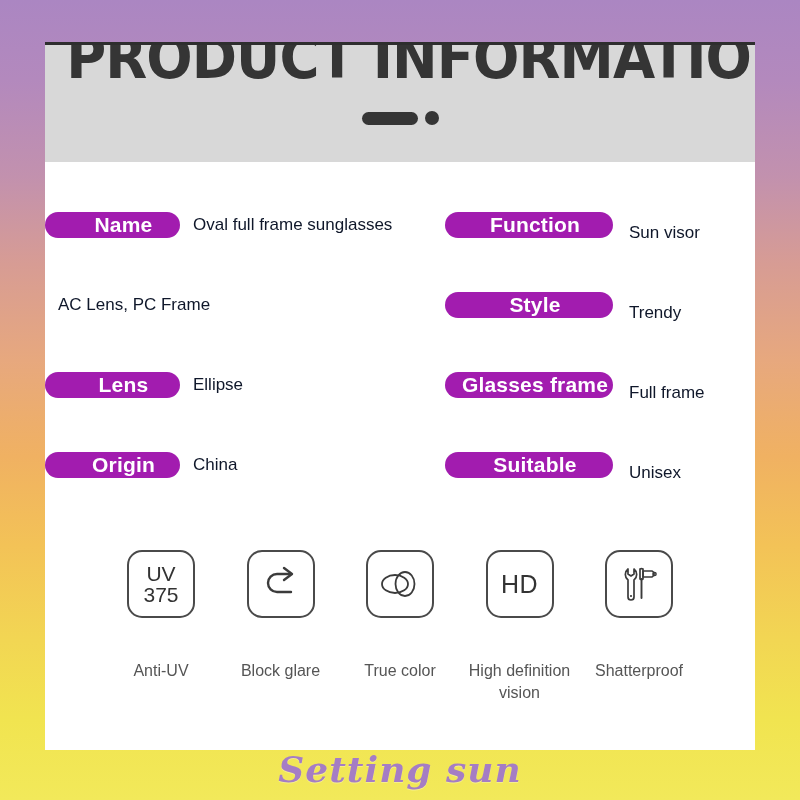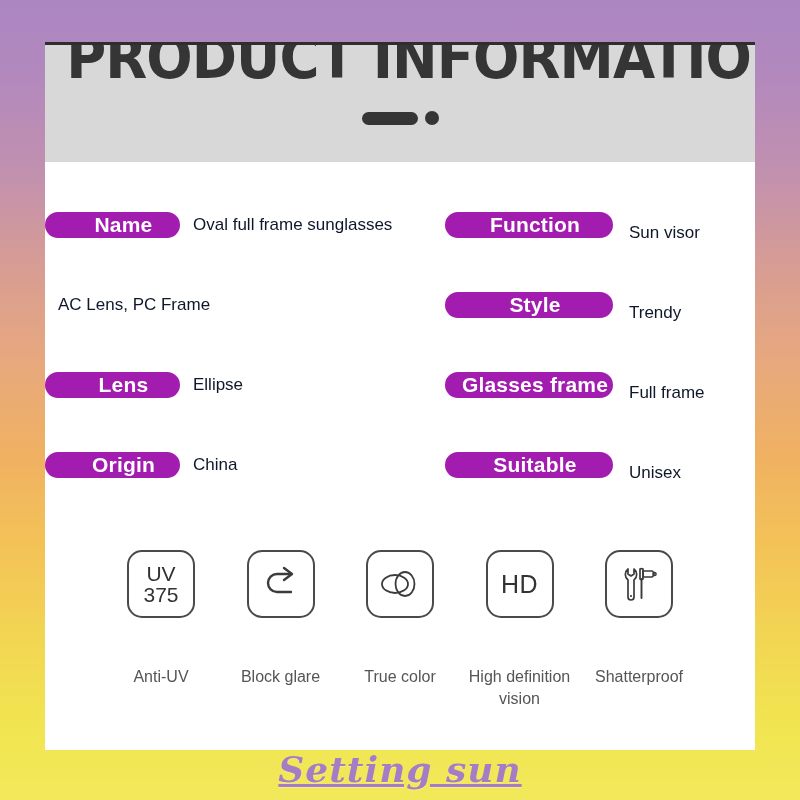--- a/index.html
+++ b/index.html
@@ -183,21 +183,21 @@
   .feature-box .txt {
     font-family: "Liberation Sans", sans-serif;
     color: #333333;
     text-align: center;
     line-height: 1.0;
   }
   .feature-box .txt.uv   { font-size: 21px; letter-spacing: 0px; }
   .feature-box .txt.uv span { display: block; }
   .feature-box .txt.hd   { font-size: 25px; letter-spacing: 0.5px; }
   .feature-label {
-    margin-top: 20px;
+    margin-top: 14px;
     font-size: 16px;
     color: #555555;
     text-align: center;
     line-height: 1.35;
     max-width: 108px;
   }
 
   
   #watermark {
     position: absolute;
@@ -207,21 +207,20 @@
     text-align: center;
     font-family: "DejaVu Serif", serif;
     font-style: italic;
     font-weight: 700;
     font-size: 36px;
     letter-spacing: 1px;
     color: #9b6fd4;
     opacity: 0.88;
     text-shadow: 0 1px 0 rgba(255,255,255,0.35);
     user-select: none;
-    text-decoration: underline;
   }
 </style>
 </head>
 <body>
 
 <div id="page">
 
   <div id="card">
 
     <div id="header">

